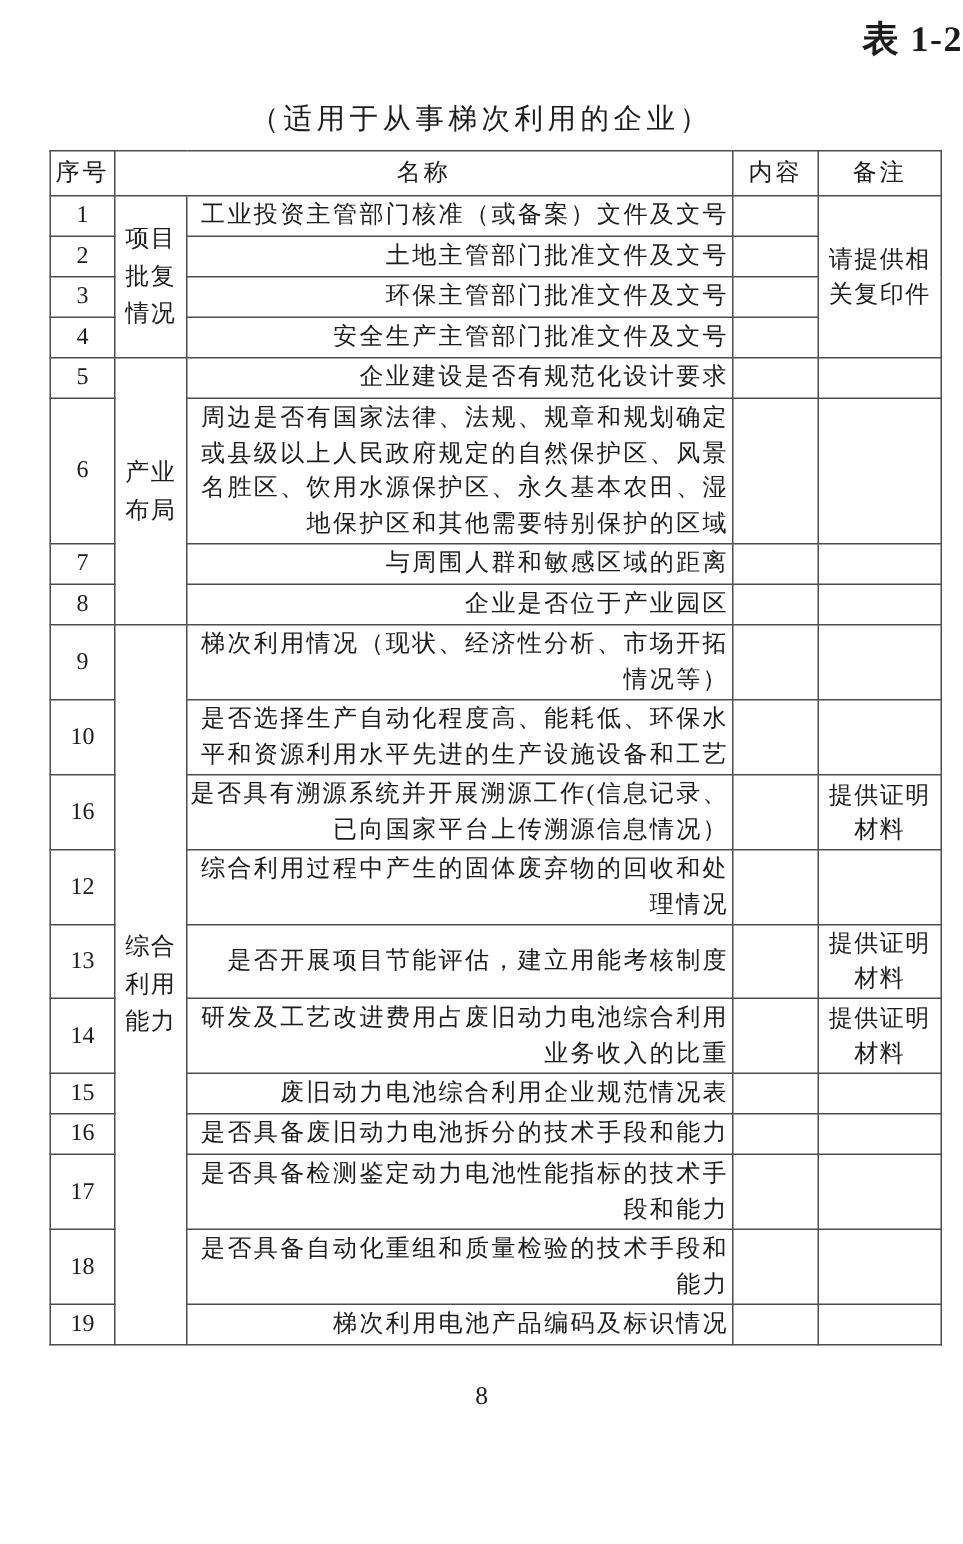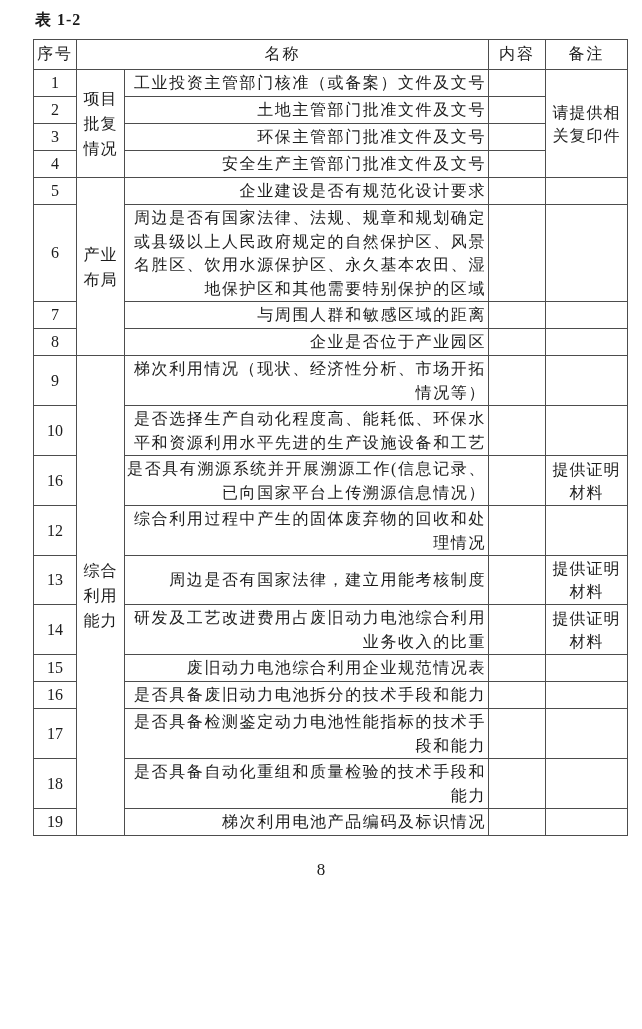--- a/index.html
+++ b/index.html
@@ -7,23 +7,24 @@
     position: relative;
     width: 642px;
     height: 1029px;
     background: #ffffff;
     color: #1c1c1c;
     font-family: "Liberation Serif", "DejaVu Serif", serif;
     overflow: hidden;
   }
   .table-label {
     margin: 10px 0 0 35px;
-    font-size: 16px;
+    font-size: 24px;
     font-weight: bold;
     letter-spacing: 1px;
+    text-align: right;
   }
   .doc-title {
     margin: 22px 0 0 0;
     text-align: center;
     font-family: "Liberation Sans", "DejaVu Sans", sans-serif;
     font-size: 22px;
     font-weight: bold;
     letter-spacing: 0.5px;
   }
   .doc-subtitle {
@@ -96,20 +97,21 @@
   }
 </style>
 </head>
 <body>
 
 <div class="page">
 
   <div class="table-label">表 1-2</div>
 
 
+  <div class="doc-subtitle">（适用于从事梯次利用的企业）</div>
 
 
   <table class="main">
     <colgroup>
       <col class="c-seq">
         <col class="c-cat">
         <col class="c-name">
         <col class="c-content">
         <col class="c-remark">
     </colgroup>
@@ -196,21 +198,21 @@
       <td class="remark">提供证明材料</td>
     </tr>
     <tr class="rh-d">
       <td class="seq">12</td>
       <td class="name">综合利用过程中产生的固体废弃物的回收和处理情况</td>
       <td class="content"></td>
       <td class="remark"></td>
     </tr>
     <tr class="rh-d">
       <td class="seq">13</td>
-      <td class="name">周边是否有国家法律，建立用能考核制度</td>
+      <td class="name">是否开展项目节能评估，建立用能考核制度</td>
       <td class="content"></td>
       <td class="remark">提供证明材料</td>
     </tr>
     <tr class="rh-d">
       <td class="seq">14</td>
       <td class="name">研发及工艺改进费用占废旧动力电池综合利用业务收入的比重</td>
       <td class="content"></td>
       <td class="remark">提供证明材料</td>
     </tr>
     <tr class="rh-s">

